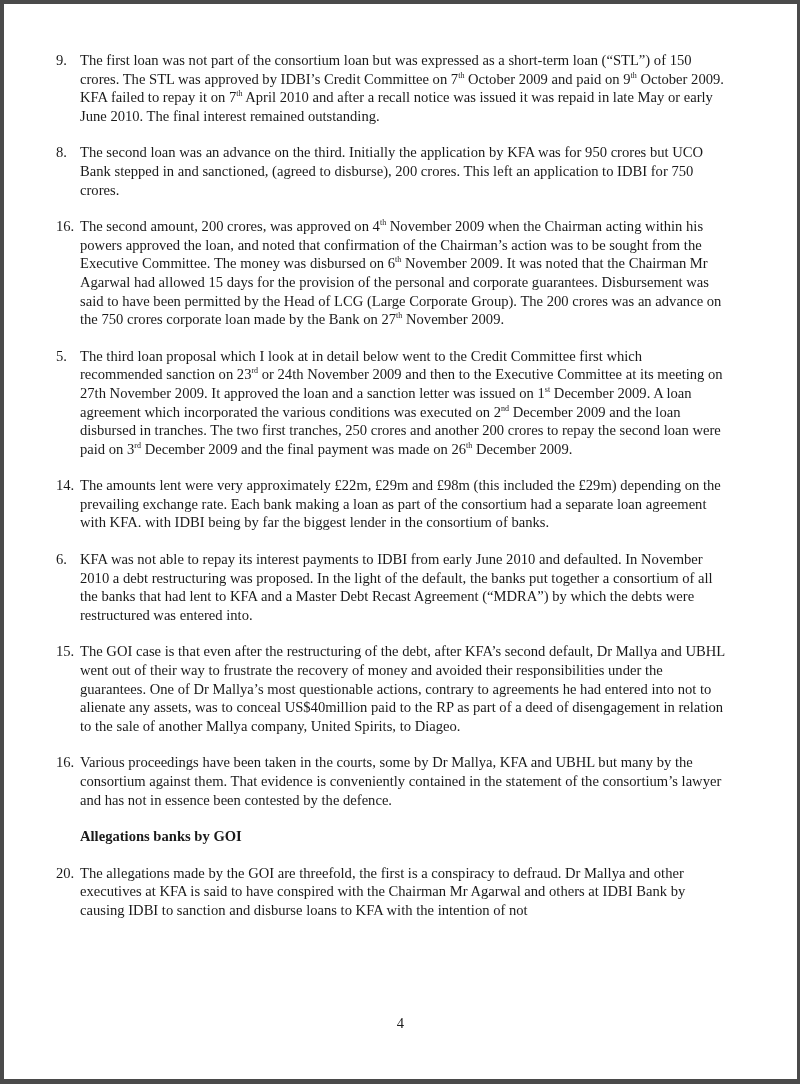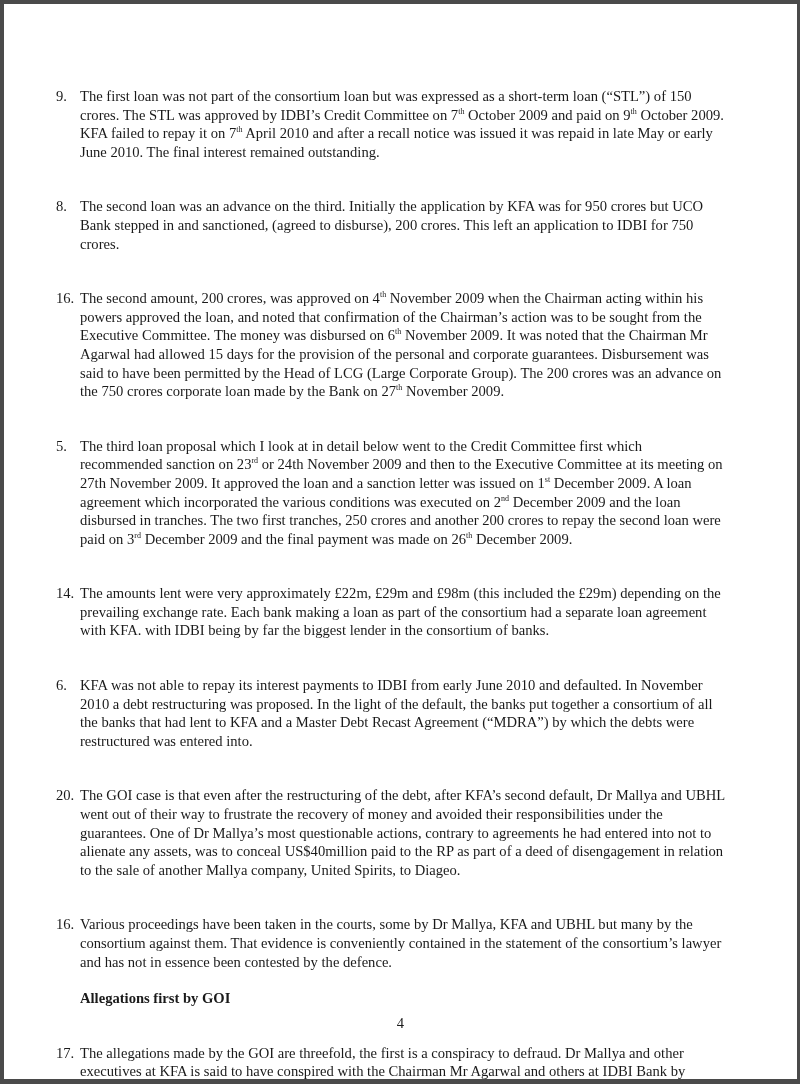--- a/index.html
+++ b/index.html
@@ -36,21 +36,20 @@
       padding-left: 24px;
       margin: 0 0 18px 0;
     }
     .para .num {
       position: absolute;
       left: 0;
       top: 0;
     }
     .para .text {
       display: block;
-      margin-top: 36px;
     }
     sup {
       font-size: 8px;
       line-height: 0;
       vertical-align: 6px;
     }
     .heading {
       padding-left: 24px;
       font-weight: bold;
       margin: 0 0 18px 0;
@@ -87,30 +86,30 @@
         </div>
         <div class="para">
           <span class="num">14.</span>
           <span class="text"><span>The amounts lent were very approximately £22m, £29m and £98m (this included the £29m) depending on the prevailing exchange rate.  Each bank making a loan as part of the consortium had a separate loan agreement with KFA. with IDBI being by far the biggest lender in the consortium of banks.</span></span>
         </div>
         <div class="para">
           <span class="num">6.</span>
           <span class="text"><span>KFA was not able to repay its interest payments to IDBI from early June 2010 and defaulted.  In November 2010 a debt restructuring was proposed.  In the light of the default, the banks put together a consortium of all the banks that had lent to KFA and a Master Debt Recast Agreement (“MDRA”) by which the debts were restructured was entered into.</span></span>
         </div>
         <div class="para">
-          <span class="num">20.</span>
+          <span class="num">15.</span>
           <span class="text"><span>The GOI case is that even after the restructuring of the debt, after KFA’s second default, Dr Mallya and UBHL went out of their way to frustrate the recovery of money and avoided their responsibilities under the guarantees.  One of Dr Mallya’s most questionable actions, contrary to agreements he had entered into not to alienate any assets, was to conceal US$40million paid to the RP as part of a deed of disengagement in relation to the sale of another Mallya company, United Spirits, to Diageo.</span></span>
         </div>
         <div class="para">
           <span class="num">16.</span>
           <span class="text"><span>Various proceedings have been taken in the courts, some by Dr Mallya, KFA and UBHL but many by the consortium against them.  That evidence is conveniently contained in the statement of the consortium’s lawyer and has not in essence been contested by the defence.</span></span>
         </div>
       </div>
-    <div class="heading">Allegations first by GOI</div>
+    <div class="heading">Allegations banks by GOI</div>
     <div id="paras-after">
         <div class="para">
-          <span class="num">17.</span>
+          <span class="num">20.</span>
           <span class="text"><span>The allegations made by the GOI are threefold, the first is a conspiracy to defraud.  Dr Mallya and other executives at KFA is said to have conspired with the Chairman Mr Agarwal and others at IDBI Bank by causing IDBI to sanction and disburse loans to KFA with the intention of not</span></span>
         </div>
       </div>
   </div>
   <div class="page-number">4</div>
 </div>
 
 </body></html>

